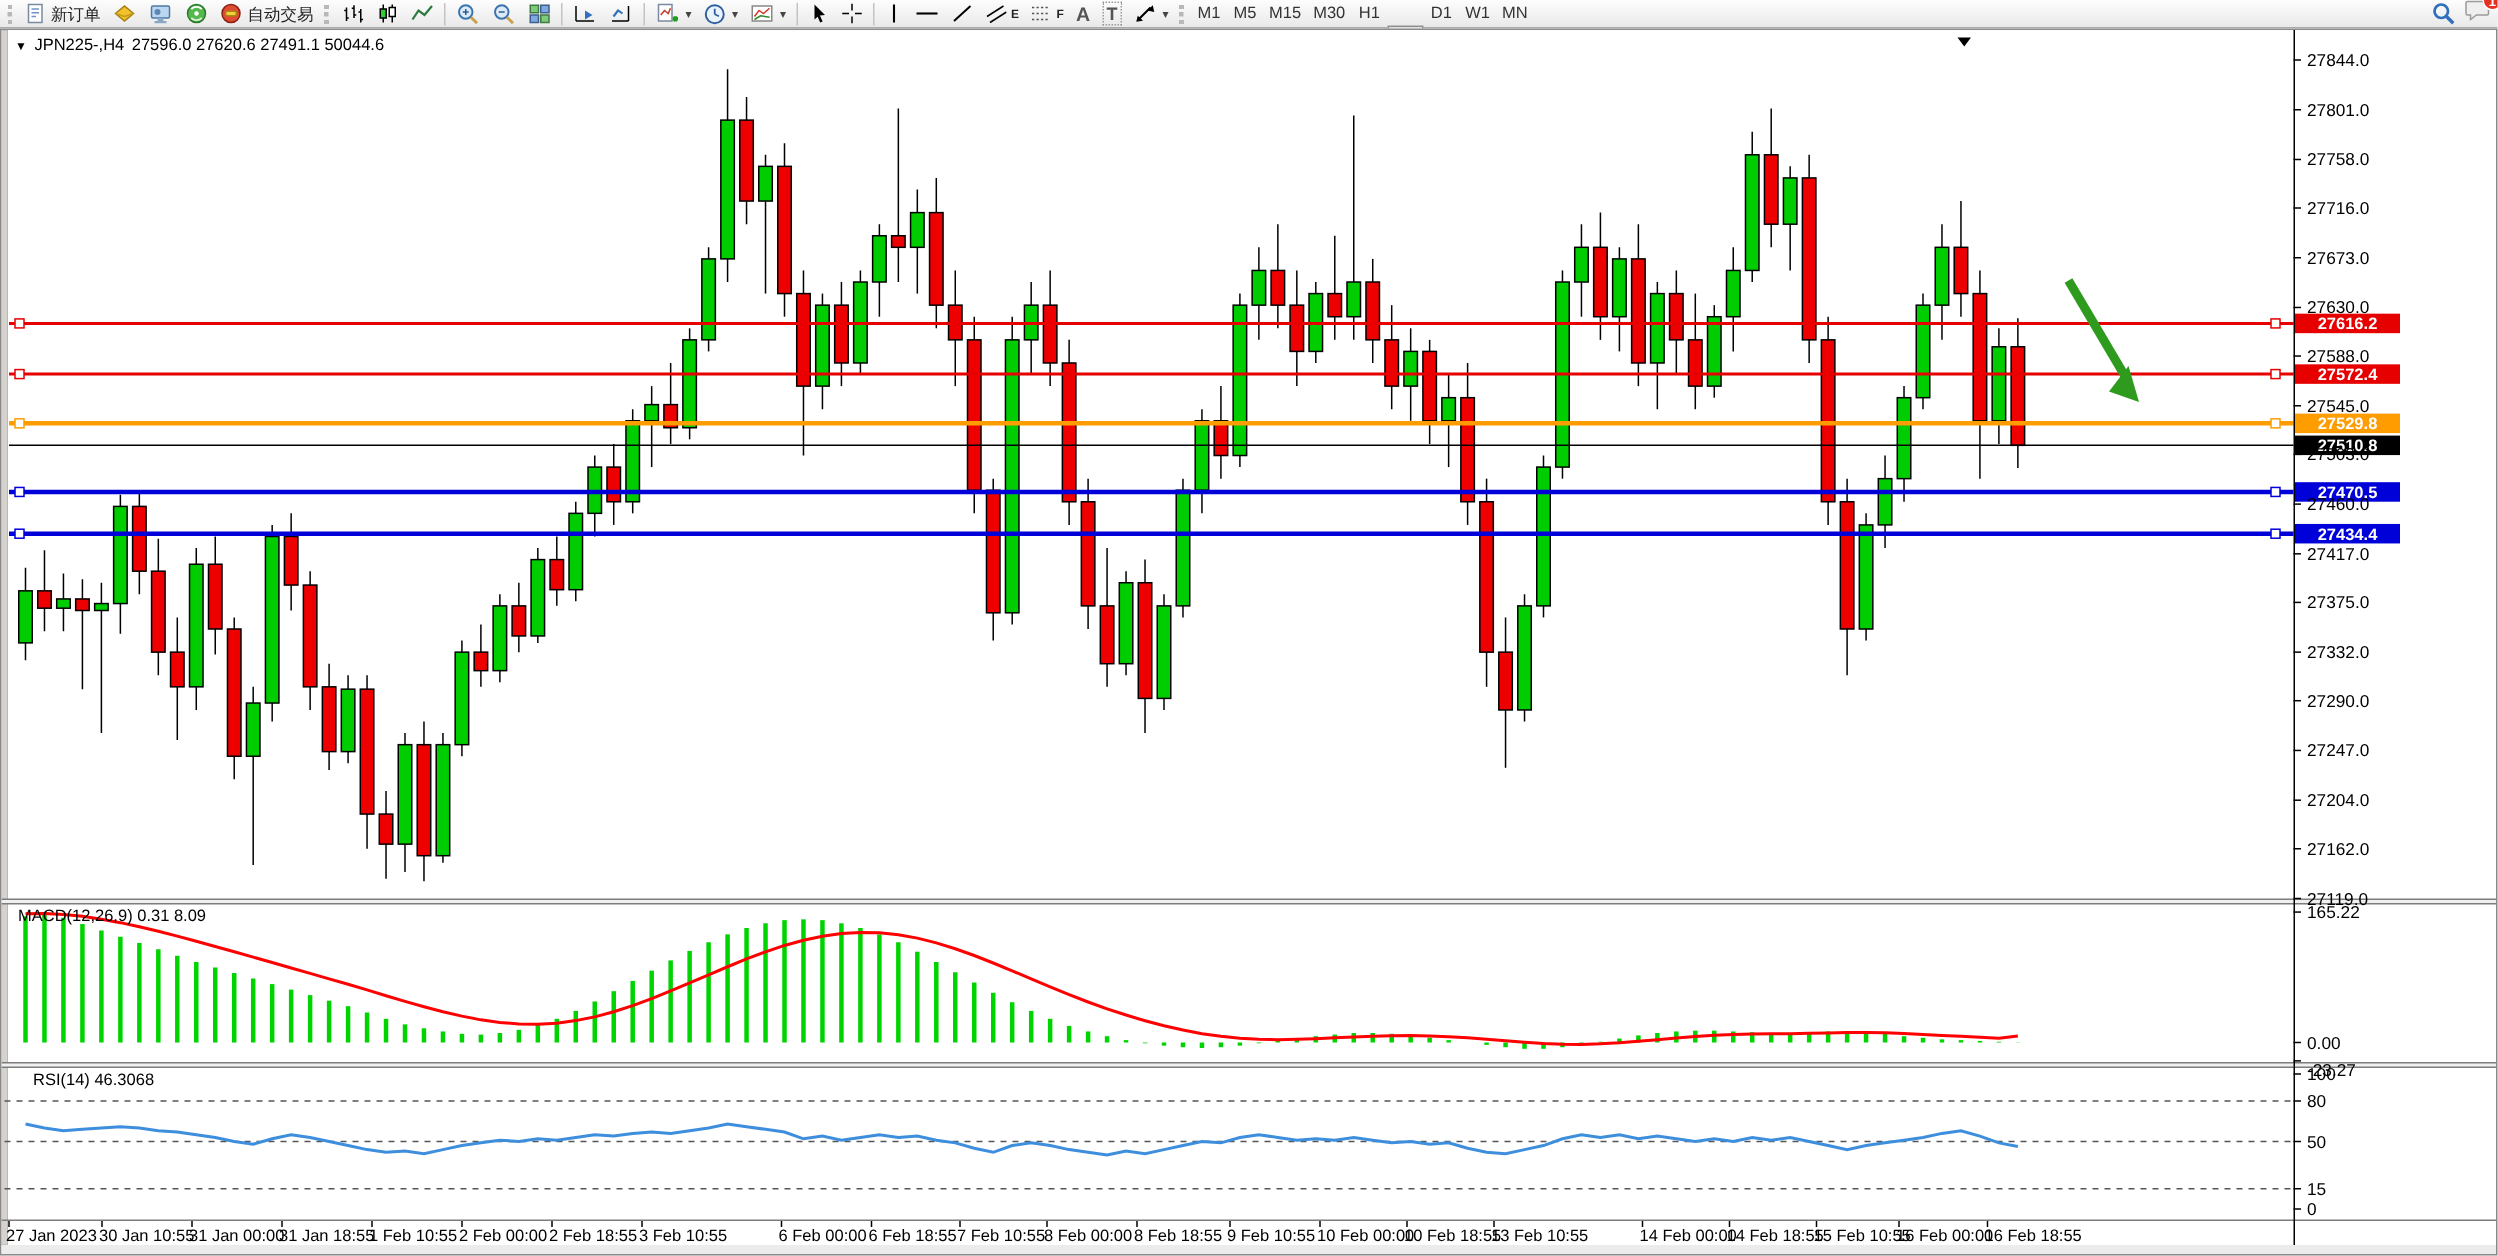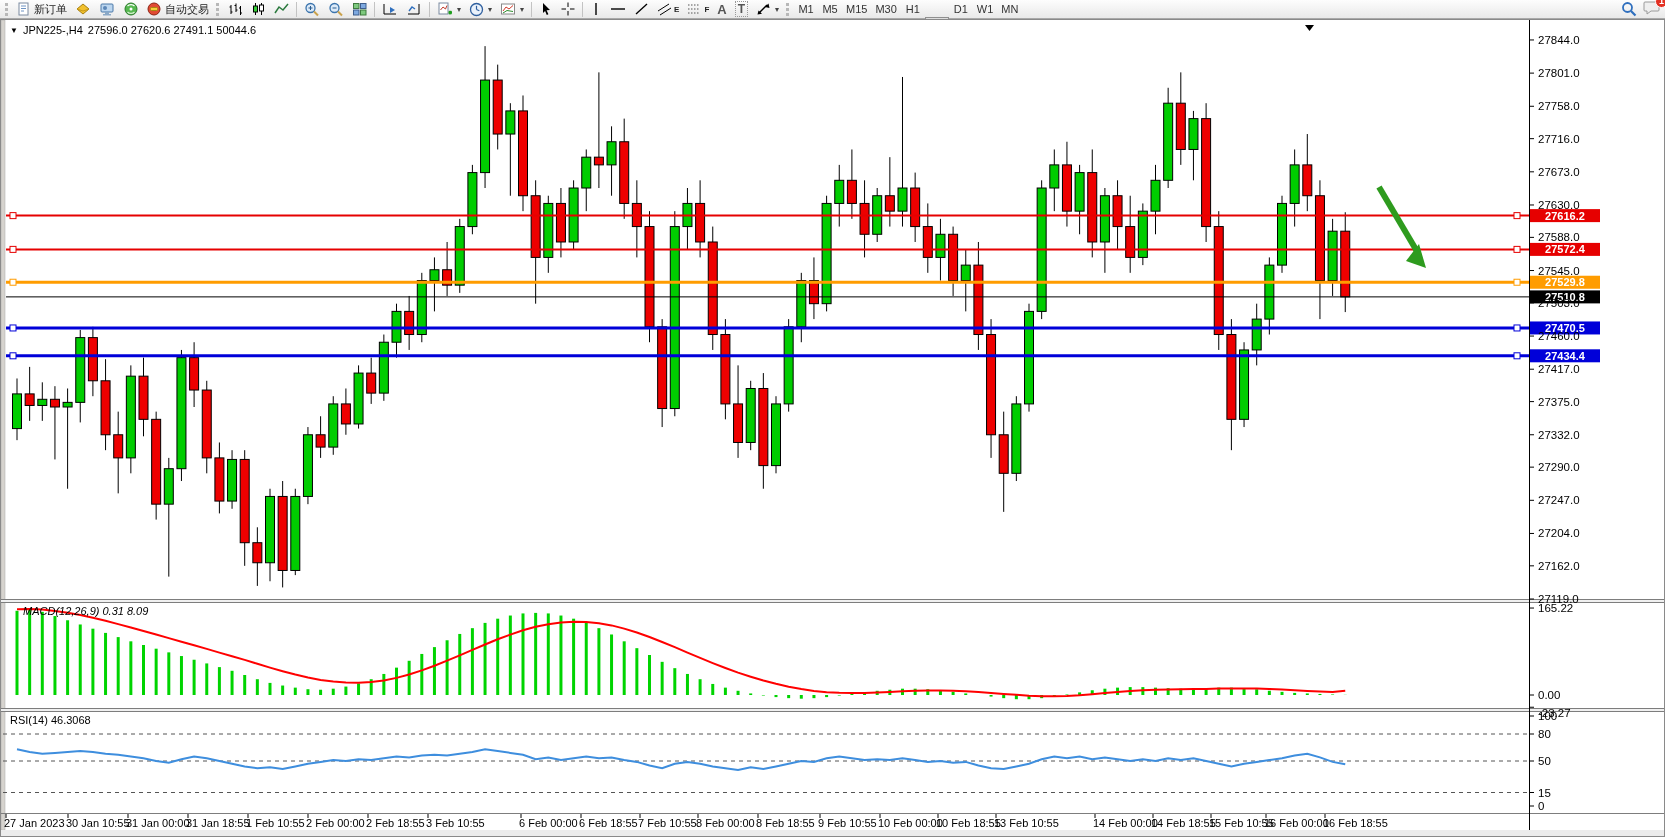--- a/index.html
+++ b/index.html
@@ -23,22 +23,22 @@
     background:#e33022; color:#fff; font-size:9px; font-weight:bold; border-radius:8px;
     display:flex; align-items:center; justify-content:center; padding:0 3px; border:1px solid #fff; }
   .glyph { font-size:11px; font-weight:bold; color:#222; }
   
   #chart-window { position:absolute; left:0; top:19px; width:1665px; height:818px;
     background:#fff; border:1px solid #8a8a8a; }
   #chart-svg { position:absolute; left:0; top:0; }
   .overlay-label { position:absolute; font-size:11px; color:#000; z-index:5; white-space:nowrap; }
   #chart-title { left:9px; top:4px; display:flex; align-items:center; gap:5px; }
   #chart-title .tri { font-size:8px; color:#000; }
-  #macd-label { left:22px; top:585px;font-style:italic; }
-  #rsi-label  { left:9px; top:694px; }
+  #macd-label { left:11px; top:585px; }
+  #rsi-label  { left:21px; top:694px; }
 </style>
 </head>
 <body>
 
 <div id="toolbar">
   <div class="grip"></div>
 
   <div class="tb-btn">
     <svg width="14" height="14" viewBox="0 0 14 14">
         <rect x="2" y="1" width="9" height="12" fill="#fff" stroke="#7a8aa0"></rect>

